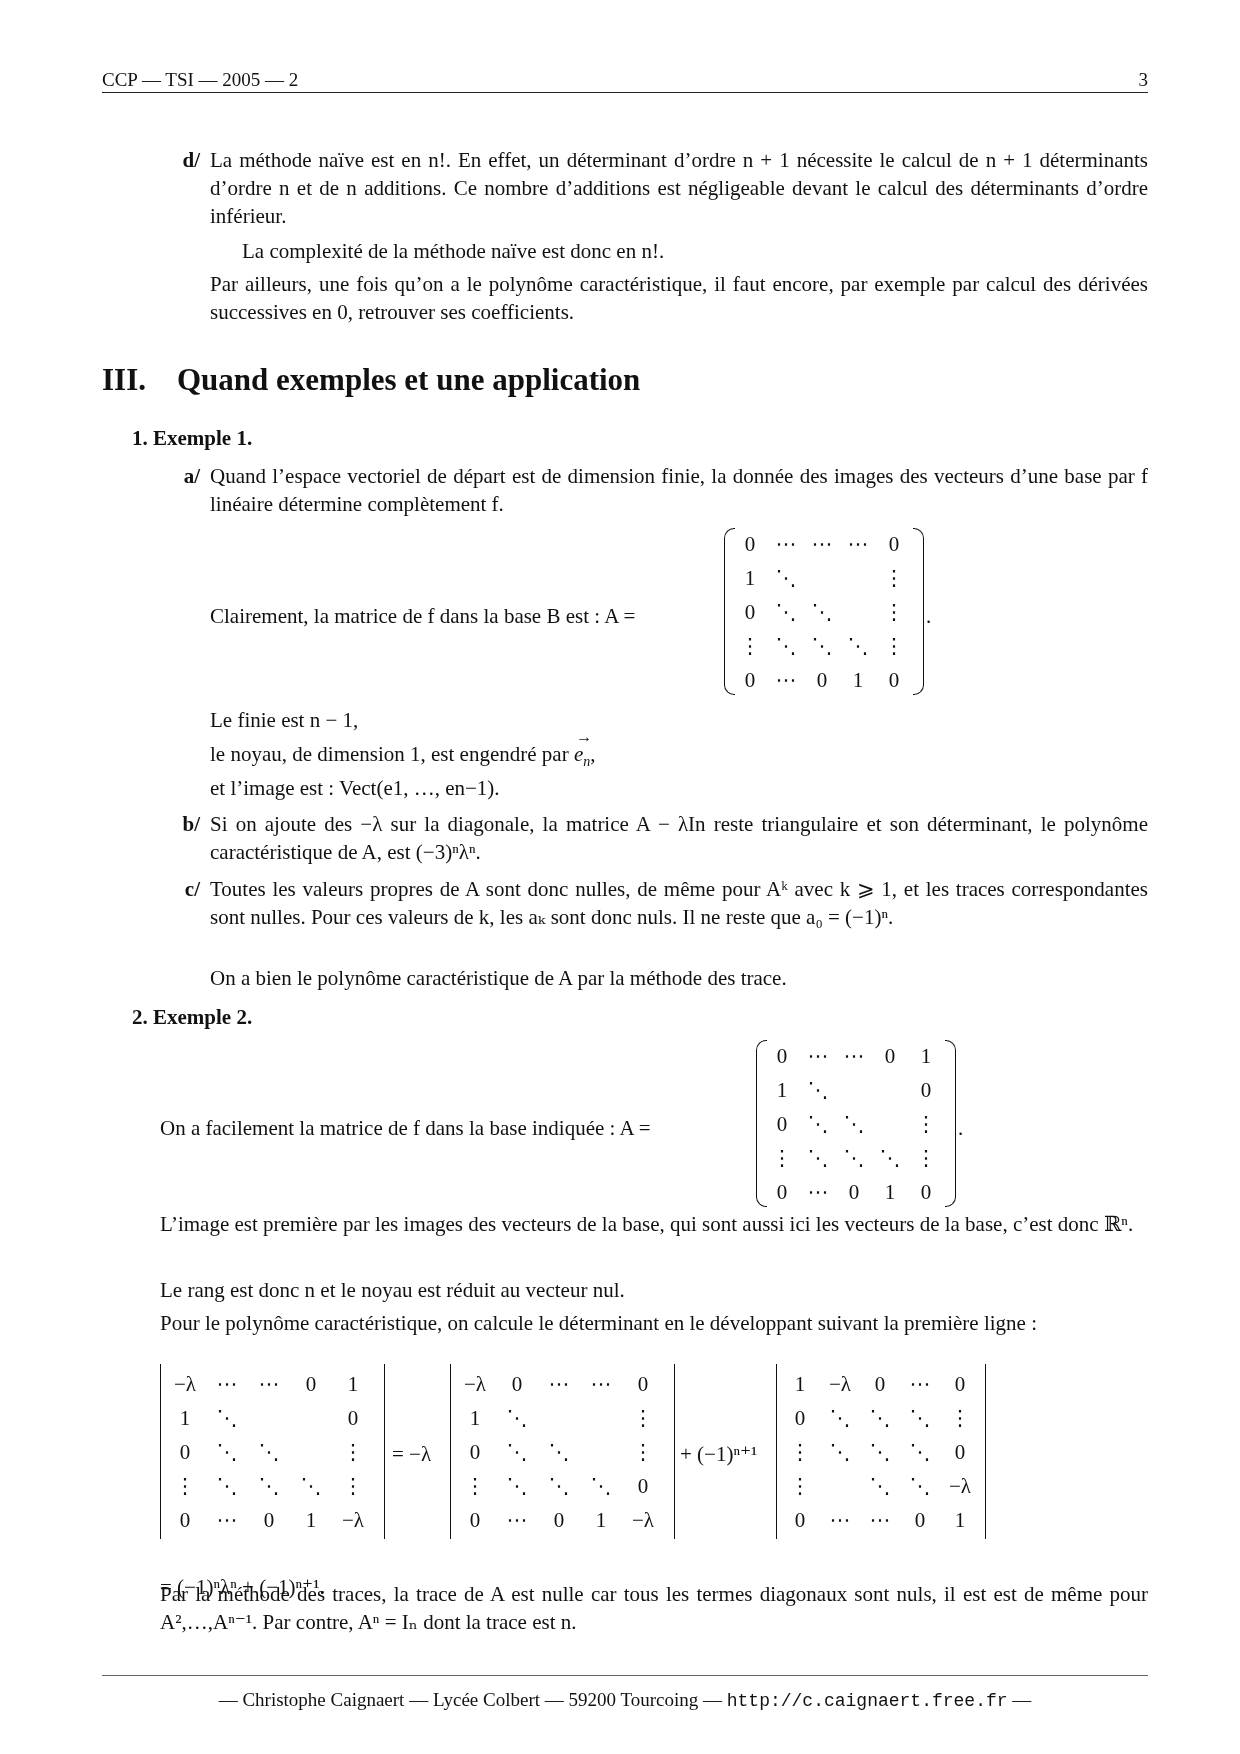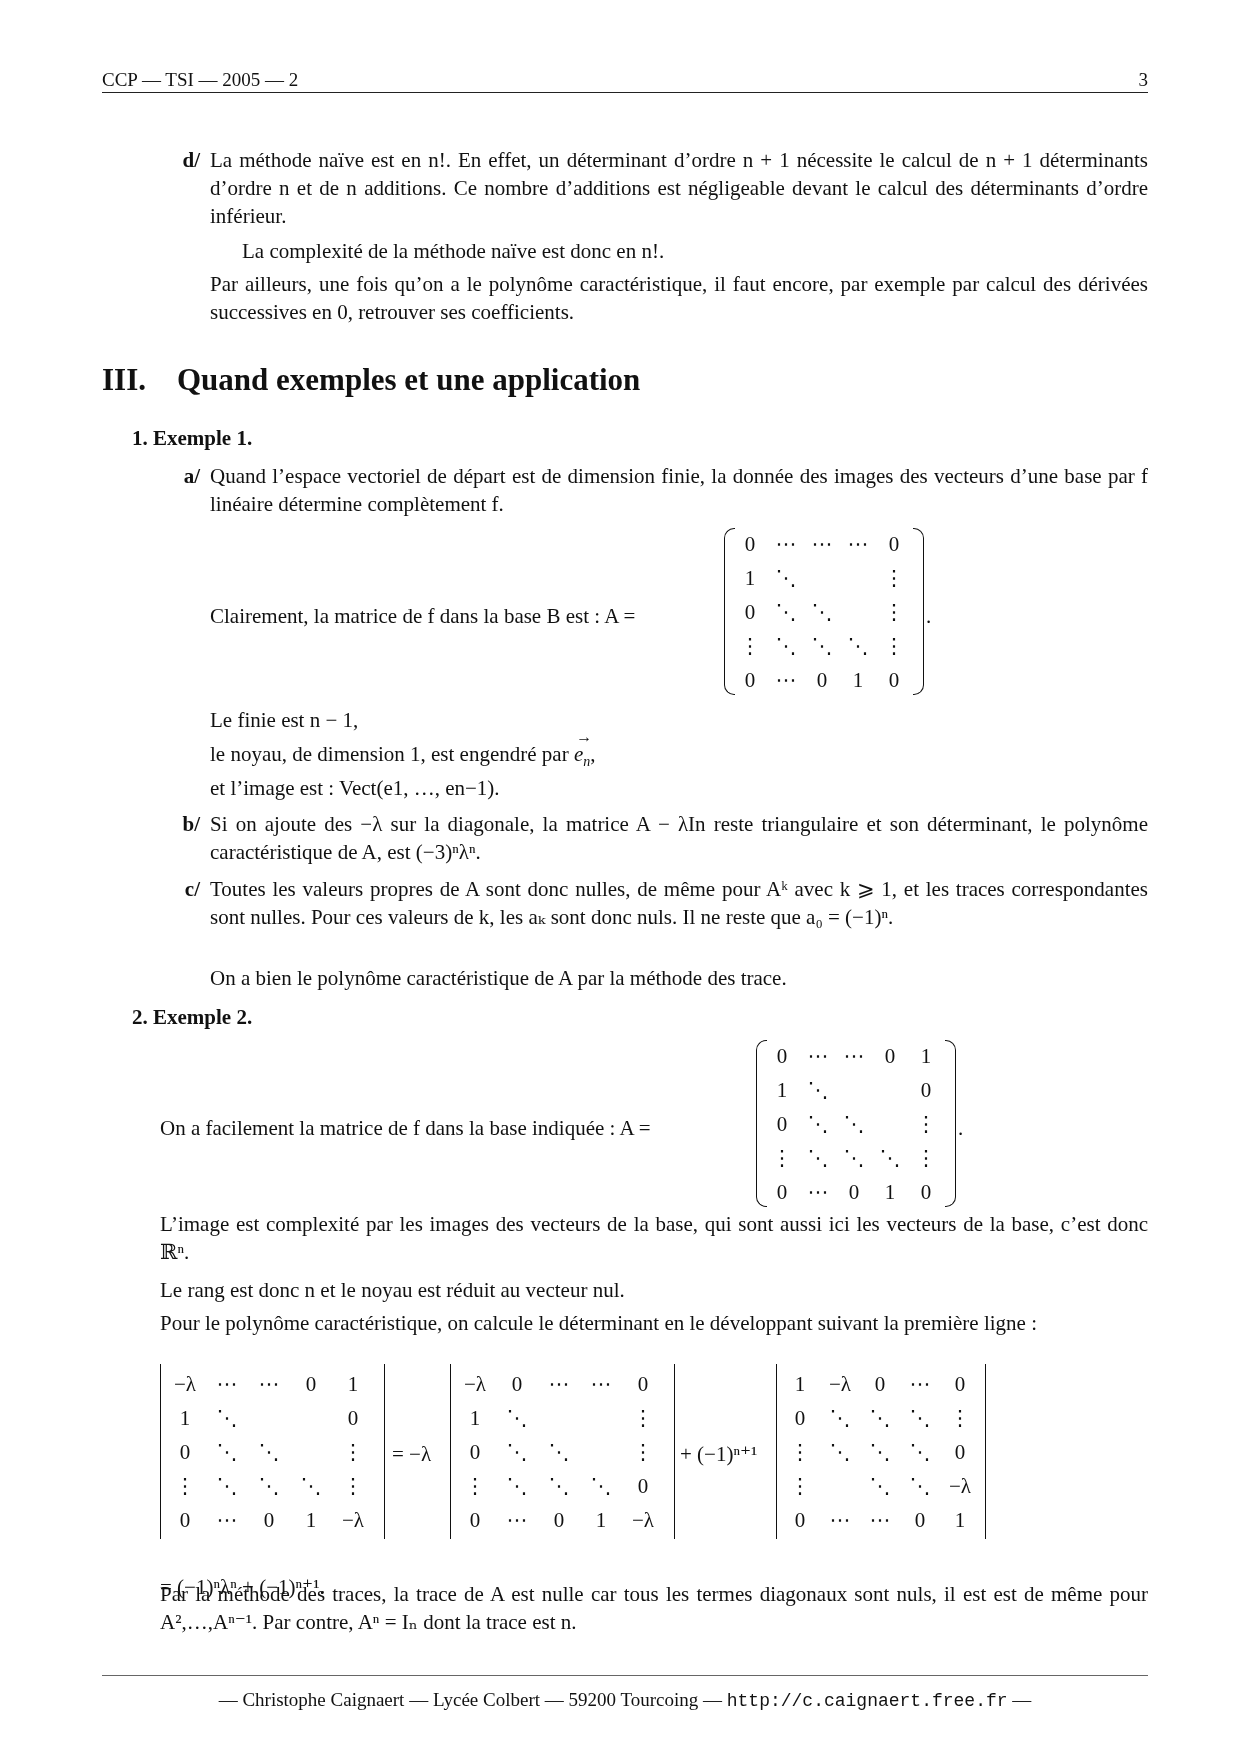--- a/index.html
+++ b/index.html
@@ -119,21 +119,21 @@
     <div class="cell" style="left: 116px; top: 108px; width: 36px;">⋱</div>
     <div class="cell" style="left: 152px; top: 108px; width: 36px;">⋮</div>
     <div class="cell" style="left: 8px; top: 142px; width: 36px;">0</div>
     <div class="cell" style="left: 44px; top: 142px; width: 36px;">⋯</div>
     <div class="cell" style="left: 80px; top: 142px; width: 36px;">0</div>
     <div class="cell" style="left: 116px; top: 142px; width: 36px;">1</div>
     <div class="cell" style="left: 152px; top: 142px; width: 36px;">0</div>
   </div>
 <span class="abs" style="left:958px; top:1114px;">.</span>
 
-<div class="para2" style="top:1210px;">L’image est complexité par les images des vecteurs de la base, qui sont aussi ici les vecteurs de la base, c’est donc ℝⁿ.</div>
+<div class="para2" style="top:1210px;">L’image est première par les images des vecteurs de la base, qui sont aussi ici les vecteurs de la base, c’est donc ℝⁿ.</div>
 <div class="para2" style="top:1276px;">Le rang est donc n et le noyau est réduit au vecteur nul.</div>
 <div class="para2" style="top:1309px;">Pour le polynôme caractéristique, on calcule le déterminant en le développant suivant la première ligne :</div>
 
 <div class="mat" id="det1" style="left:160px; top:1364px; width:225px; height:175px;">
   <div class="bar" style="left:0; top:0; height:175px;"></div>
   <div class="bar" style="right:0; top:0; height:175px;"></div>
 <div class="cell" style="left: 4px; top: 6px; width: 42px;">−λ</div>
     <div class="cell" style="left: 46px; top: 6px; width: 42px;">⋯</div>
     <div class="cell" style="left: 88px; top: 6px; width: 42px;">⋯</div>
     <div class="cell" style="left: 130px; top: 6px; width: 42px;">0</div>

